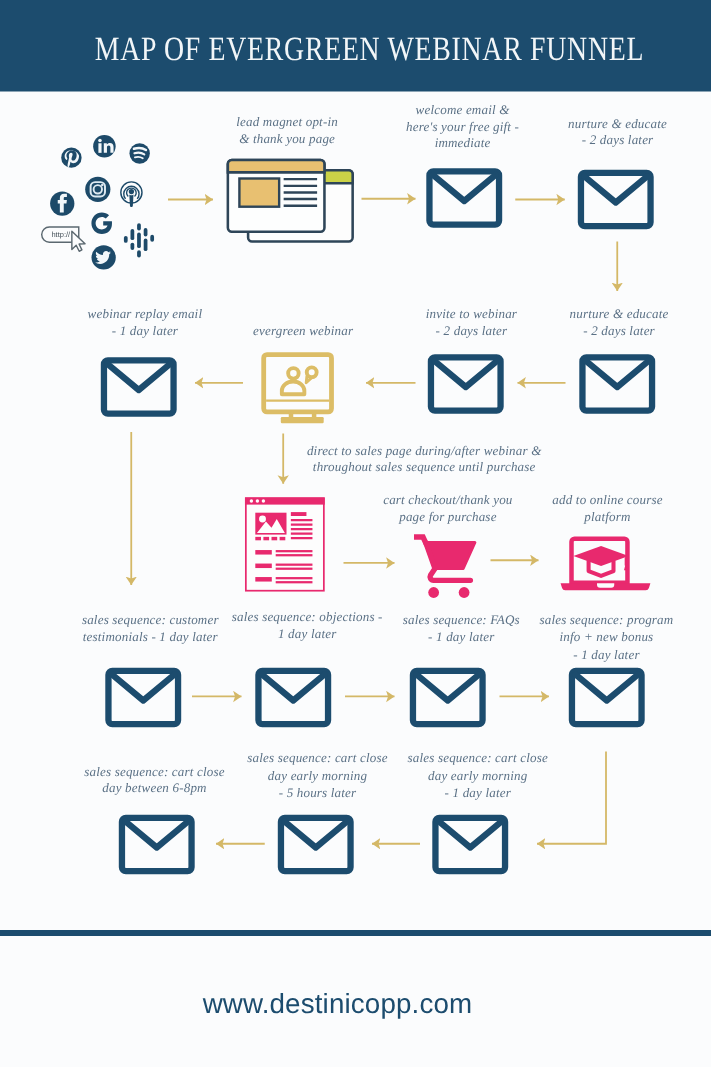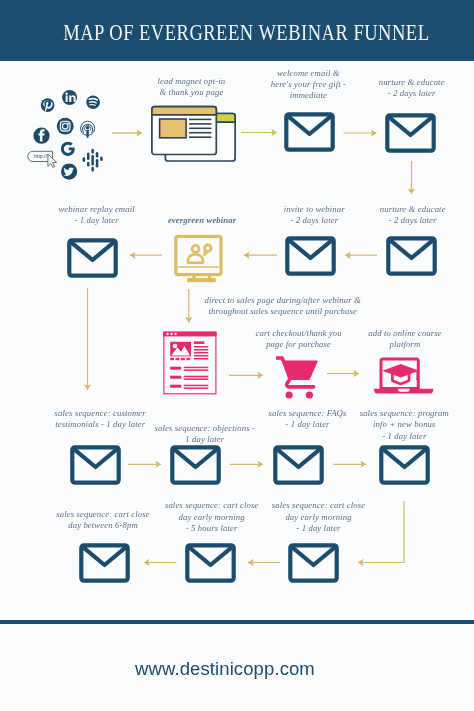--- a/index.html
+++ b/index.html
@@ -35,32 +35,32 @@
 &amp; thank you page</div>
       <div class="lbl" style="left: 0px; top: 67.5px; width: 400px; margin-left: 108.4px;">welcome email &amp;
 here's your free gift -
 immediate</div>
       <div class="lbl" style="left: 0px; top: 77px; width: 400px; margin-left: 211.7px;">nurture &amp; educate
 - 2 days later</div>
       <div class="lbl" style="left: 0px; top: 203.8px; width: 400px; margin-left: 114.3px;">invite to webinar
 - 2 days later</div>
       <div class="lbl" style="left: 0px; top: 203.8px; width: 400px; margin-left: 212.7px;">nurture &amp; educate
 - 2 days later</div>
-      <div class="lbl" style="left: 0px; top: 214.6px; width: 400px; margin-left: 2.1px; font-weight: bold;">evergreen webinar</div>
+      <div class="lbl" style="left: 0px; top: 214.6px; width: 400px; margin-left: 2.1px;">evergreen webinar</div>
       <div class="lbl" style="left: 0px; top: 204.2px; width: 400px; margin-left: -103.4px;">webinar replay email
 - 1 day later</div>
       <div class="lbl" style="left: 0px; top: 294.8px; width: 400px; margin-left: 82.8px;">direct to sales page during/after webinar &amp;
 throughout sales sequence until purchase</div>
       <div class="lbl" style="left: 0px; top: 328.2px; width: 400px; margin-left: 98.6px;">cart checkout/thank you
 page for purchase</div>
       <div class="lbl" style="left: 0px; top: 328.2px; width: 400px; margin-left: 205px;">add to online course
 platform</div>
       <div class="lbl" style="left: 0px; top: 408.2px; width: 400px; margin-left: -99.8px;">sales sequence: customer
 testimonials - 1 day later</div>
-      <div class="lbl" style="left: 0px; top: 423px; width: 400px; margin-left: 4.8px;">sales sequence: objections -
+      <div class="lbl" style="left: 0px; top: 406px; width: 400px; margin-left: 4.8px;">sales sequence: objections -
 1 day later</div>
       <div class="lbl" style="left: 0px; top: 408.2px; width: 400px; margin-left: 107.5px;">sales sequence: FAQs
 - 1 day later</div>
       <div class="lbl" style="left: 0px; top: 408.2px; width: 400px; margin-left: 204.3px;">sales sequence: program
 info + new bonus
 - 1 day later</div>
       <div class="lbl" style="left: 0px; top: 508.6px; width: 400px; margin-left: -97px;">sales sequence: cart close
 day between 6-8pm</div>
       <div class="lbl" style="left: 0px; top: 500.4px; width: 400px; margin-left: 11.7px;">sales sequence: cart close
 day early morning

